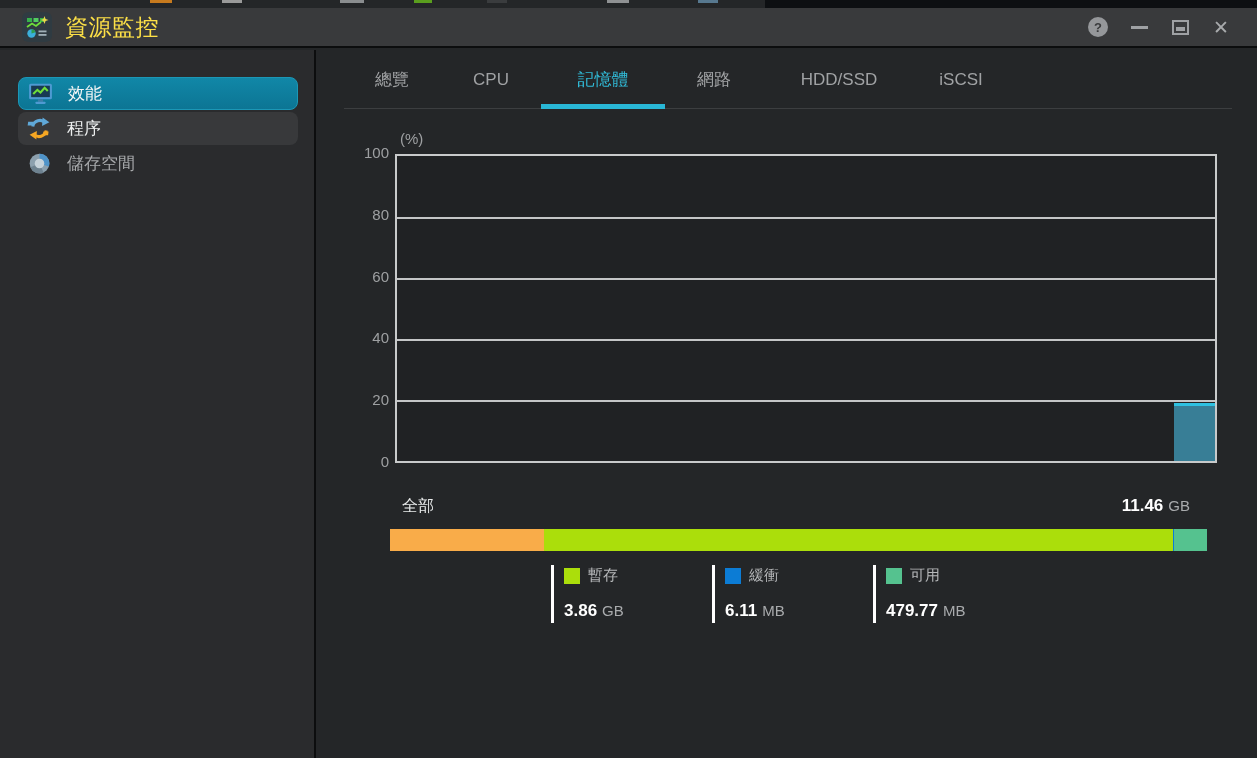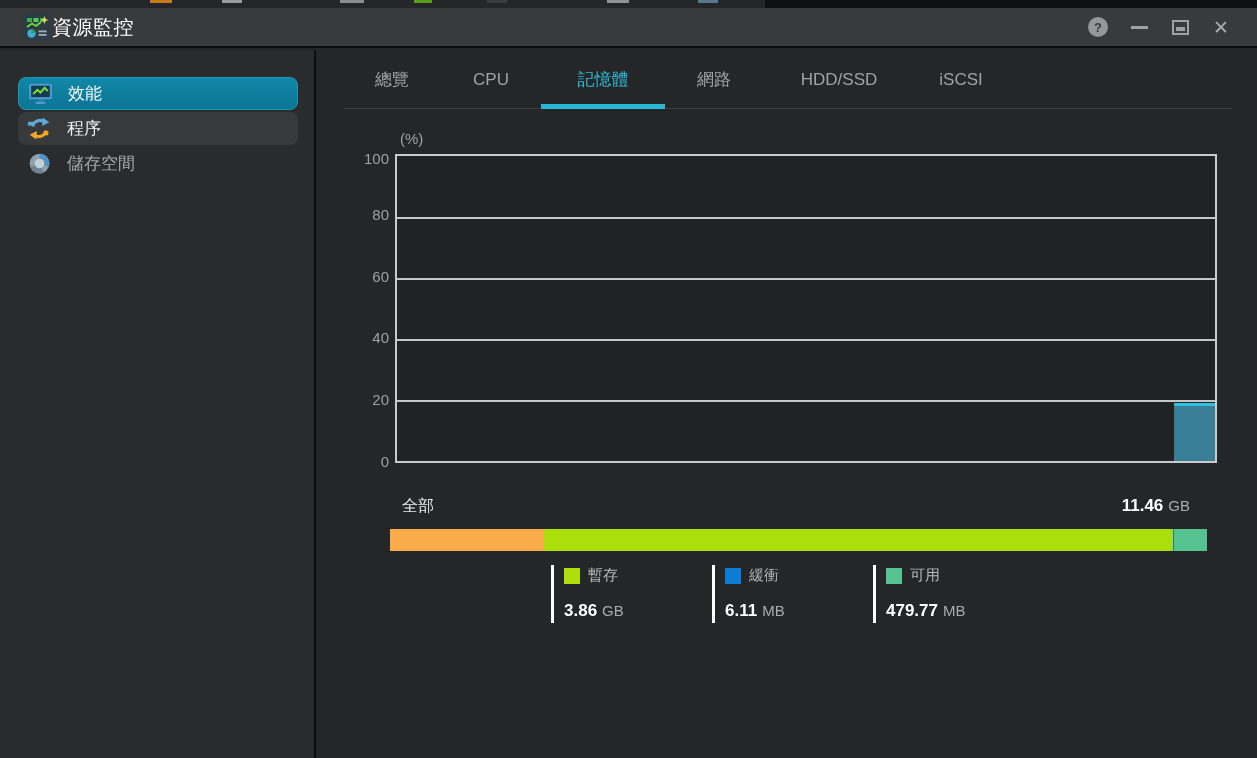--- a/index.html
+++ b/index.html
@@ -12,21 +12,21 @@
   .desktop-strip { position:absolute; top:0; left:0; width:765px; height:8px; background:#242628; }
   .desktop-strip-right { position:absolute; top:0; left:765px; right:0; height:8px; background:#0D0F12; }
   .frag { position:absolute; top:0; height:3px; }
 
   
   .window { position:absolute; top:8px; left:0; width:1257px; height:750px; background:#242628; }
 
   .titlebar { position:absolute; top:0; left:0; right:0; height:40px; background:#393A3C;
               display:flex; align-items:center; border-bottom:2px solid #0C0D0E; }
   .app-icon { width:30px; height:30px; margin-left:22px; border-radius:6px; overflow:hidden; flex:0 0 auto; }
-  .win-title { color:#ffffff; font-size:20px; letter-spacing:.5px; }
+  .win-title { margin-left:13px; color:#fde047; font-size:23px; letter-spacing:.5px; }
   .controls { margin-left:auto; display:flex; align-items:center; gap:17px; padding-right:24px; }
   .ctl { width:24px; height:24px; display:flex; align-items:center; justify-content:center; cursor:pointer; }
   .help-circle { width:20px; height:20px; border-radius:50%; background:#95979A; color:#393A3C;
                  font-size:13px; font-weight:bold; display:flex; align-items:center; justify-content:center; }
   .min-glyph { width:17px; height:3px; background:#9FA1A4; }
   .max-glyph { position:relative; width:17px; height:15px; border:2px solid #9FA1A4; }
   .max-glyph span { position:absolute; left:2px; right:2px; bottom:2px; height:4px; background:#9FA1A4; display:block; }
   .close-glyph { color:#A8AAAC; font-size:19px; line-height:1; }
 
   .window-body { position:absolute; top:42px; bottom:0; left:0; right:0; display:flex; }
@@ -189,21 +189,21 @@
         </div>
 
         <div class="percent-label">(%)</div>
 
         <div id="yticks">
             <div class="ytick" style="top: 403px;">0</div>
             <div class="ytick" style="top: 341.2px;">20</div>
             <div class="ytick" style="top: 279.4px;">40</div>
             <div class="ytick" style="top: 217.6px;">60</div>
             <div class="ytick" style="top: 155.8px;">80</div>
-            <div class="ytick" style="top: 100px;">100</div>
+            <div class="ytick" style="top: 94px;">100</div>
           </div>
 
         <div class="plot" id="plot">
           <div class="util-bar" id="util-bar" style="height: 19%; background: rgb(56, 126, 150); border-top-color: rgb(46, 193, 225);"></div>
         <div class="gridline" style="top: 80%;"></div>
             <div class="gridline" style="top: 60%;"></div>
             <div class="gridline" style="top: 40%;"></div>
             <div class="gridline" style="top: 20%;"></div>
           </div>
 

